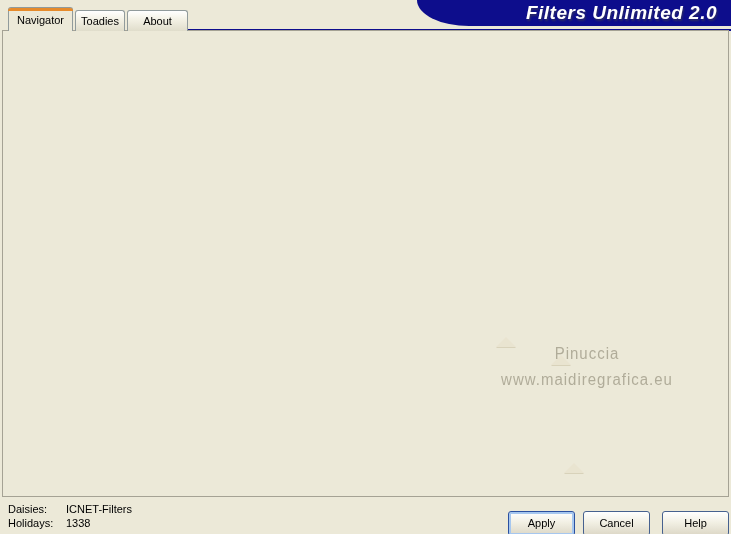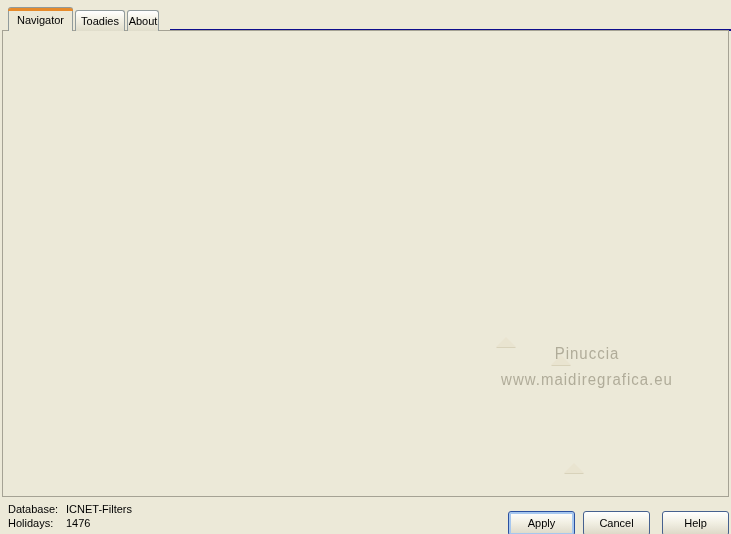--- a/index.html
+++ b/index.html
@@ -13,21 +13,21 @@
   .banner-line{position:absolute;left:170px;top:29px;width:561px;height:2px;background:#0D0D8C;}
   
   .tab{position:absolute;top:10px;height:21px;background:linear-gradient(180deg,#FFFFFF,#F4F2E6 40%,#E0DDCB);
        border:1px solid #919B9C;border-bottom:none;border-radius:3px 3px 0 0;font-size:11px;
        text-align:center;line-height:20px;box-sizing:border-box;z-index:2;}
   .tab.active{top:7px;height:24px;background:#ECE9D8;line-height:24px;z-index:4;}
   .tab.active::before{content:'';position:absolute;top:0;left:-1px;right:-1px;height:3px;
        background:#E68B2C;border-radius:3px 3px 0 0;}
   .tab-nav{left:8px;width:65px;}
   .tab-pre{left:75px;width:50px;}
-  .tab-abt{left:127px;width:32px;}
+  .tab-abt{left:127px;width:61px;}
   
   .page{position:absolute;left:2px;top:30px;width:727px;height:467px;background:#ECE9D8;
         border:1px solid #A5A294;box-sizing:border-box;z-index:1;}
   
   .listbox{position:absolute;background:#fff;border:1px solid #858685;box-sizing:border-box;}
   .lb-cat{left:10px;top:36px;width:204px;height:430px;}
   .lb-flt{left:222px;top:33px;width:197px;height:438px;}
   .items{position:absolute;left:0;top:2px;right:17px;bottom:1px;overflow:hidden;}
   .li{height:16px;line-height:16px;font-size:11px;white-space:nowrap;cursor:default;}
   .lb-cat .li{padding-left:10px;}
@@ -98,20 +98,23 @@
          text-align:center;line-height:22px;box-sizing:border-box;}
   .btn-apply{left:508px;border-color:#2A50A0;box-shadow:inset 0 0 0 2px #A6C7EF;}
   .btn-cancel{left:583px;}
   .btn-help{left:662px;}
 </style>
 </head>
 <body>
 
 <div class="dialog">
 
+  <div class="banner">
+    <span>Filters Unlimited 2.0</span>
+  </div>
   <div class="banner-line"></div>
 
   <div class="tab tab-nav active">
     <span>Navigator</span>
   </div>
   <div class="tab tab-pre">
     <span>Toadies</span>
   </div>
   <div class="tab tab-abt">
     <span>About</span>
@@ -269,22 +272,22 @@
     <div class="barbtn" style="left:22px;"><span></span><span class="mn">D</span><span>atabase</span></div>
     <div class="barbtn" style="left:109px;"><span>I</span><span class="mn">m</span><span>port...</span></div>
     <div class="barbtn" style="left:187px;"><span>Filter </span><span class="mn">I</span><span>nfo...</span></div>
     <div class="barbtn" style="left:289px;"><span></span><span class="mn">E</span><span>ditor...</span></div>
   </div>
   <div class="bbar bbar-right">
     <div class="barbtn" style="left:140px;">Randomize</div>
     <div class="barbtn" style="left:240px;">Reset</div>
   </div>
 
-  <div class="status-lab st1">Database:</div>
+  <div class="status-lab st1">Daisies:</div>
   <div class="status-val st1">ICNET-Filters</div>
   <div class="status-lab st2">Holidays:</div>
-  <div class="status-val st2">1476</div>
+  <div class="status-val st2">1338</div>
 
   <div class="xpbtn btn-apply">Apply</div>
   <div class="xpbtn btn-cancel">Cancel</div>
   <div class="xpbtn btn-help">Help</div>
 
 </div>
 
 </body></html>

